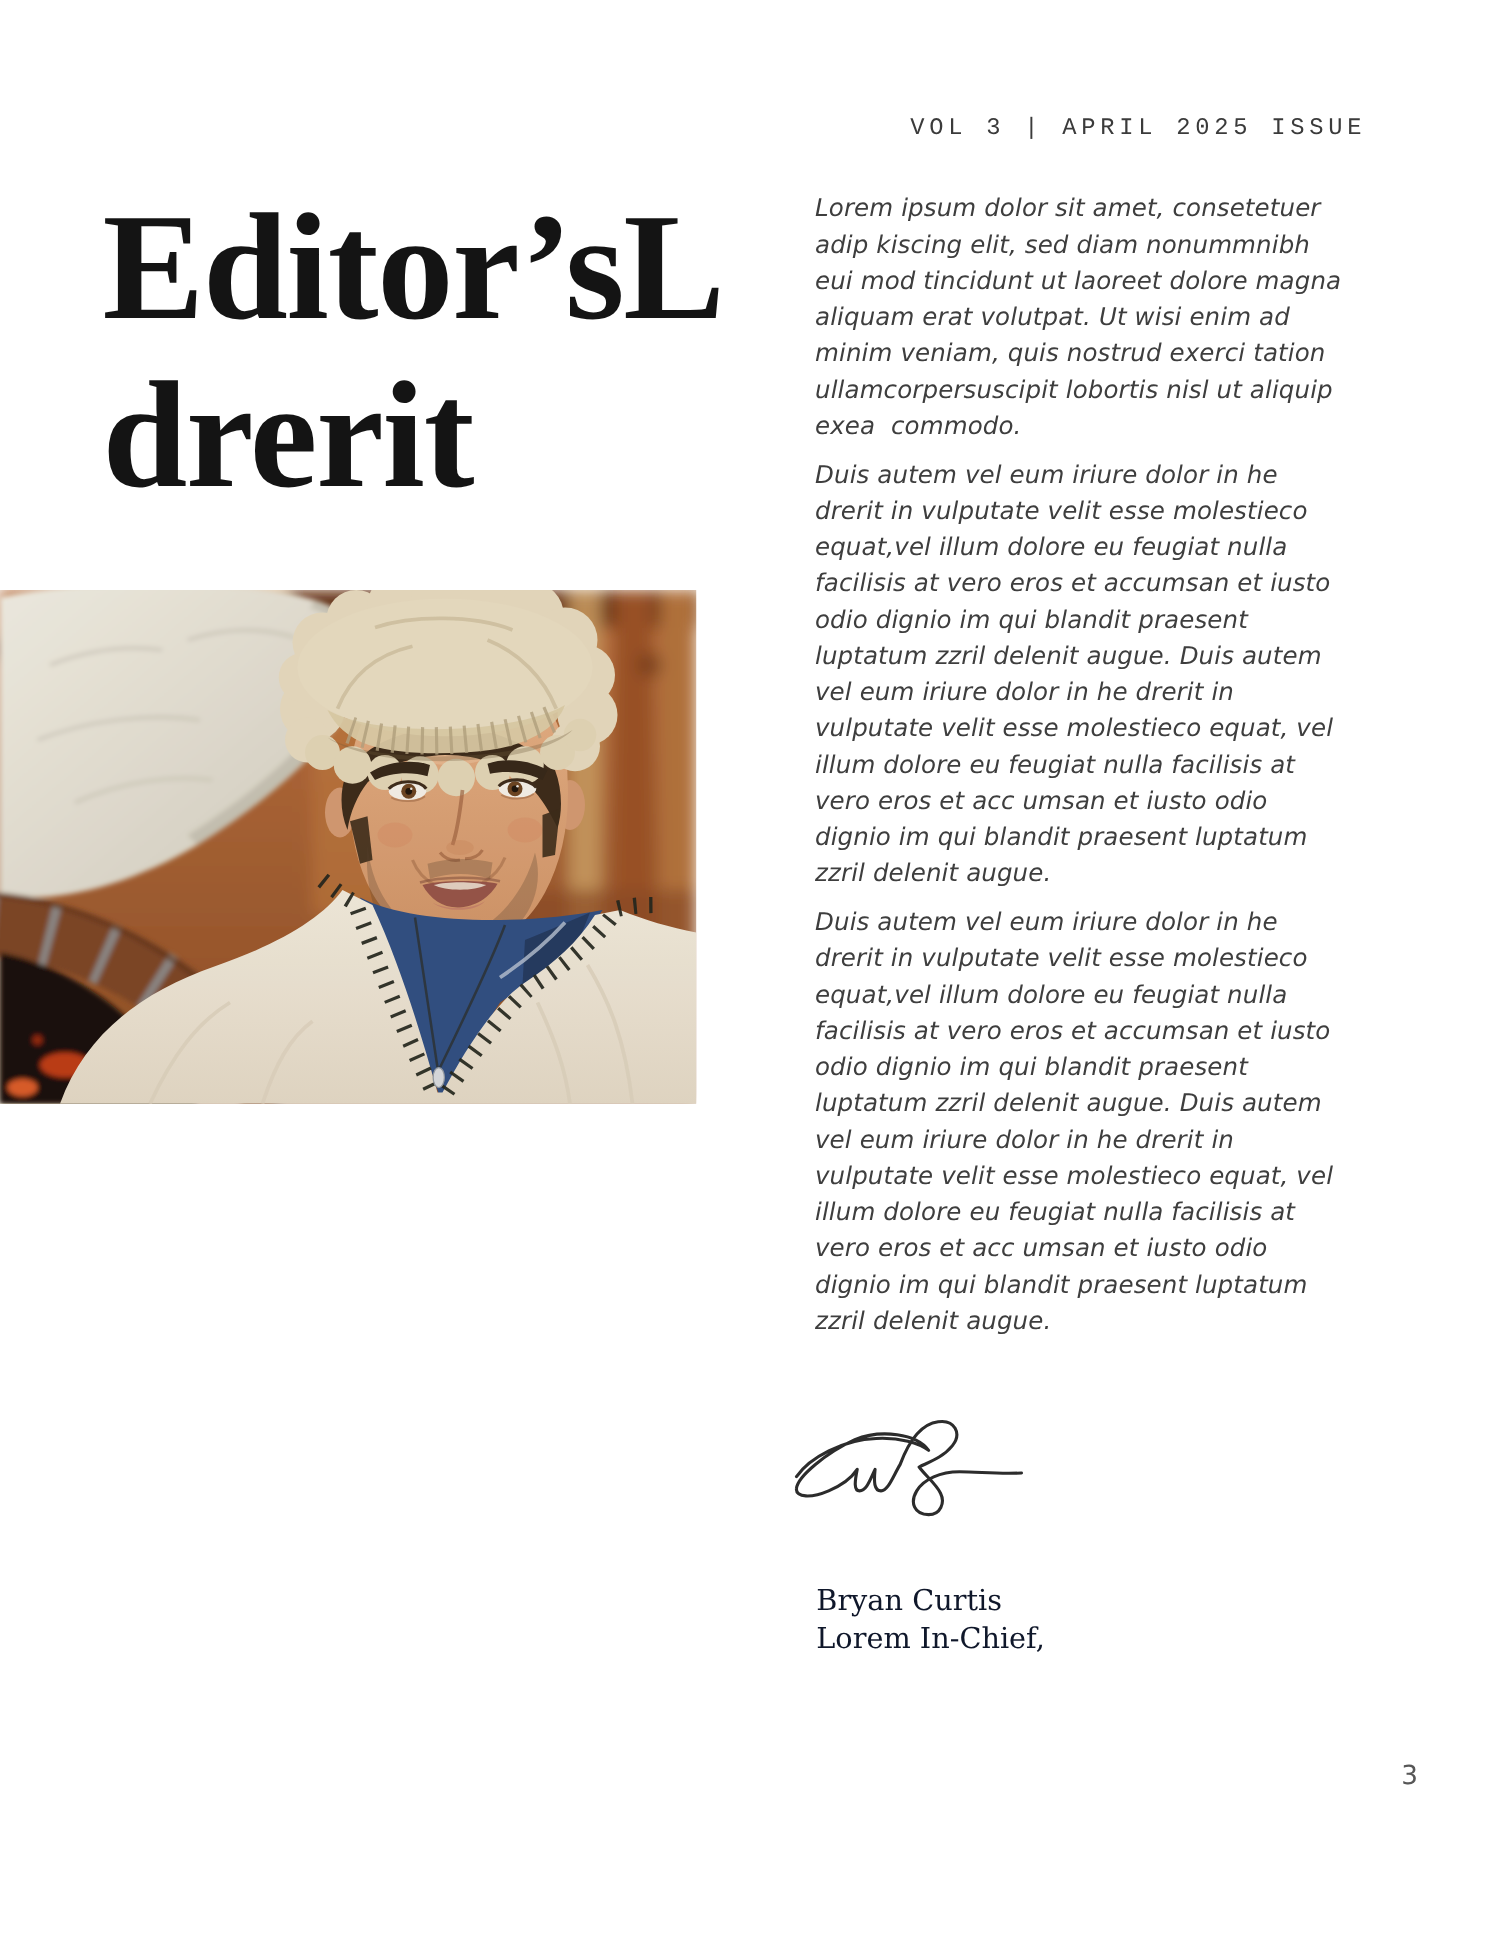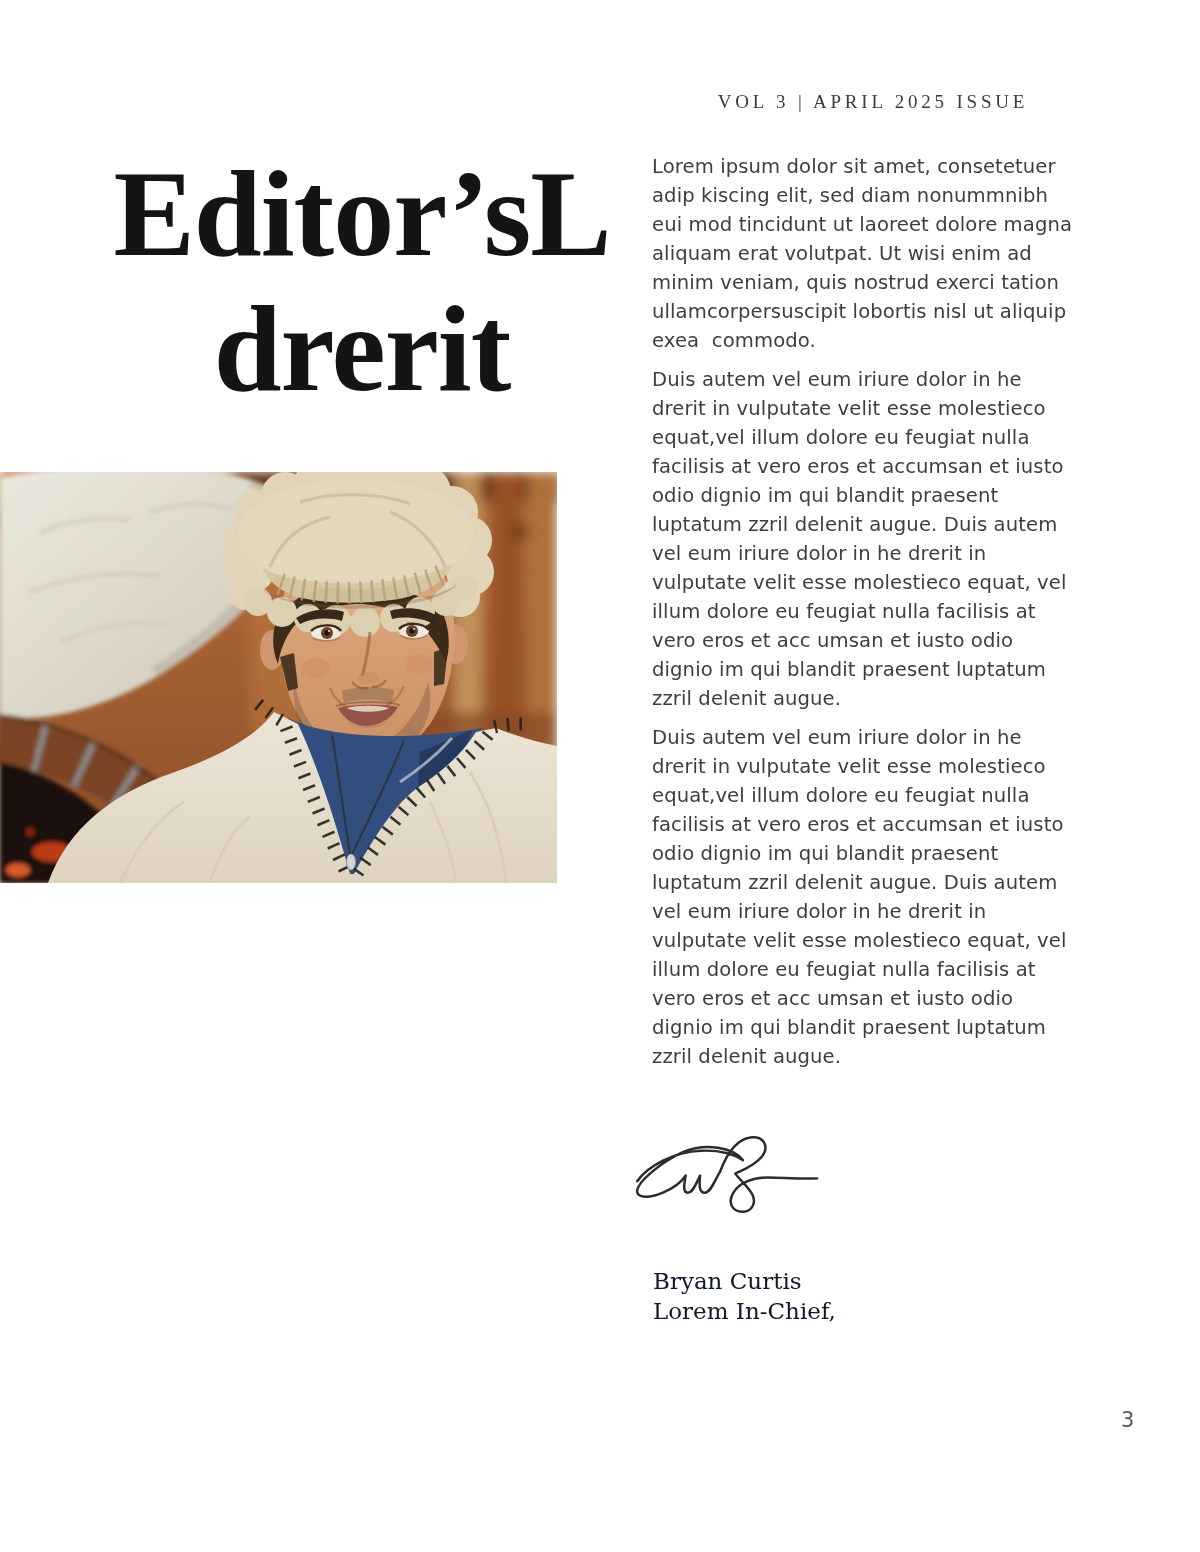--- a/index.html
+++ b/index.html
@@ -1,46 +1,46 @@
 <!DOCTYPE html>
 <html><head>
 <meta charset="utf-8">
 <style>
   html,body{margin:0;padding:0;}
   body{
     width:1200px;height:1552px;position:relative;background:#ffffff;
     font-family:"DejaVu Sans",sans-serif;overflow:hidden;
   }
   .issue-line{
-    position:absolute;left:653px;top:90px;width:440px;text-align:center;
+    position:absolute;left:653px;top:90px;width:440px;text-align:right;
     font-size:19px;line-height:24px;letter-spacing:3.8px;color:#3b3b3b;
-    font-family:Liberation Serif, serif;white-space:nowrap;
+    font-family:Liberation Mono, monospace;white-space:nowrap;
   }
   .title{
     position:absolute;left:82px;top:146px;width:560px;
     font-family:"Liberation Serif","DejaVu Serif",serif;font-weight:700;
     font-size:122px;line-height:135px;color:#141414;letter-spacing:-1px;
   }
   .photo-frame{position:absolute;left:0;top:472px;width:557px;height:411px;}
   .photo-frame svg{display:block;width:557px;height:411px;}
   .letter{position:absolute;left:652px;top:152px;width:441px;
     font-size:19.6px;line-height:29px;color:#3e3e3e;letter-spacing:0.1px;}
-  .letter p{margin:0 16px 10px 0;white-space:pre-wrap;}
+  .letter p{margin:0 16px 10px 0;white-space:pre-wrap;font-style:italic;}
   .signature-wrap{position:absolute;left:628px;top:1126px;width:206px;height:100px;}
   .signoff{position:absolute;left:653px;top:1266px;
     font-family:"DejaVu Serif","Liberation Serif",serif;
     font-size:23px;line-height:30px;color:#0f172a;}
   .page-number{position:absolute;left:1121px;top:1408px;font-size:21px;color:#575757;}
 </style>
 </head>
 <body>
 
 <div class="issue-line">VOL 3 | APRIL 2025 ISSUE</div>
 
-<h1 class="title" style="margin:0;text-align:center;">
+<h1 class="title" style="margin:0;">
   <div>Editor’sL</div>
   <div>drerit</div>
 </h1>
 
 <div class="photo-frame">
   <svg viewBox="0 0 557 411" role="img" aria-label="Smiling man wearing a cream ruffled baker's bonnet and a white medieval tunic with black blanket-stitch collar over a blue shirt, in front of a white-domed wood-fired oven with a brick arch, glowing embers and blurred timber beams.">
     <defs>
       <filter id="b6" x="-15%" y="-15%" width="130%" height="130%">
           <feGaussianBlur stdDeviation="6"></feGaussianBlur>
         </filter>

